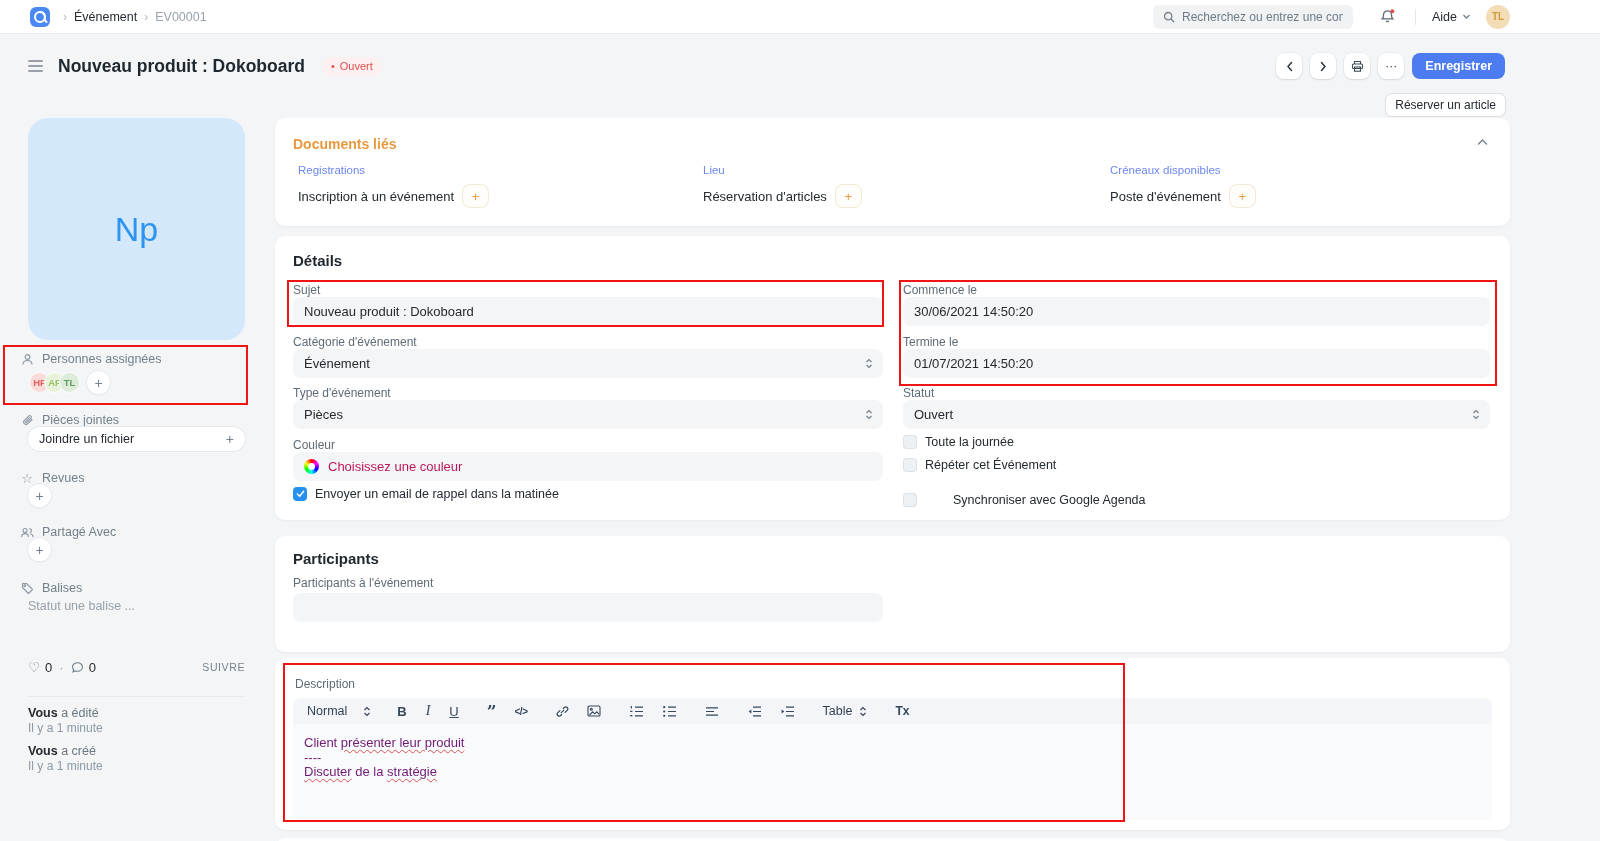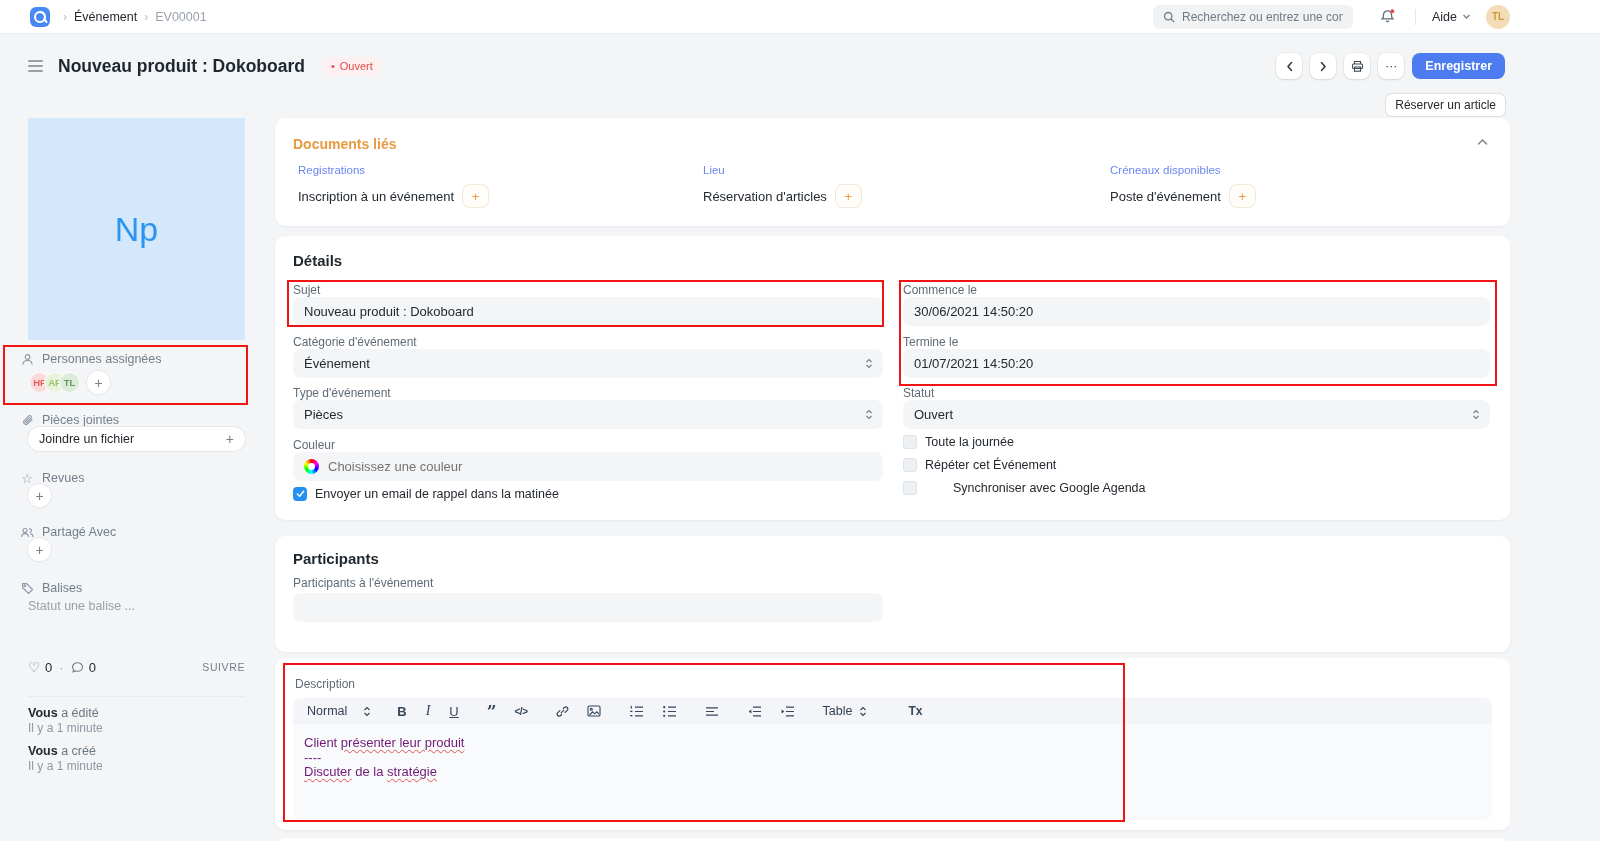--- a/index.html
+++ b/index.html
@@ -26,21 +26,21 @@
   .hamburger { display:flex; flex-direction:column; gap:3px; width:15px; }
   .hamburger span { height:2px; background:#98a1a9; border-radius:1px; }
   .page-title { font-size:17.5px; font-weight:700; margin-left:15px; color:#1f272e; }
   .status-badge { margin-left:17px; background:#fdf0f0; color:#e24c4c; font-size:11px; padding:3px 9px 4px; border-radius:10px; display:flex; align-items:center; gap:5px; }
   .hdr-actions { margin-left:auto; display:flex; align-items:center; gap:8px; }
   .icon-btn { width:26px; height:26px; border-radius:8px; background:#fff; box-shadow:0 1px 2px rgba(25,39,52,.10), 0 0 0 1px rgba(25,39,52,.04); display:flex; align-items:center; justify-content:center; color:#2c3642; font-size:12px; cursor:pointer; }
   .btn-primary { height:26px; padding:13px 13px; border-radius:8px; background:#4d7cf0; color:#fff; font-size:12.5px; font-weight:600; display:flex; align-items:center; cursor:pointer; }
   .reserve-btn { position:absolute; top:94px; right:95px; height:22px; padding:0 9px; background:#fff; border-radius:6px; box-shadow:0 0 0 1px rgba(25,39,52,.10); font-size:12px; display:flex; align-items:center; color:#242a30; cursor:pointer; }
 
   
-  .np { position:absolute; left:28px; top:118px; width:217px; height:222px; background:#d3e8fb; border-radius:1px; display:flex; align-items:center; justify-content:center; font-size:34px; color:#2d95f0; }
+  .np { position:absolute; left:28px; top:118px; width:217px; height:222px; background:#d3e8fb; border-radius:20px; display:flex; align-items:center; justify-content:center; font-size:34px; color:#2d95f0; }
   .side-row { position:absolute; left:20px; display:flex; align-items:center; gap:8px; color:#74808b; font-size:12.5px; }
   .side-icon { width:14px; display:flex; justify-content:center; color:#8d99a6; font-size:13px; line-height:1; }
   .avatars { position:absolute; left:29px; top:371px; display:flex; align-items:center; }
   .av { width:21px; height:21px; border-radius:50%; display:flex; align-items:center; justify-content:center; font-size:9.5px; font-weight:700; margin-right:-6px; border:1px solid #fff; }
   .av-0 { background:#fbdada; color:#e26060; }
   .av-1 { background:#e7f3da; color:#9cc46a; }
   .av-2 { background:#dcecd9; color:#5f9a60; }
   .round-add { width:23px; height:23px; border-radius:50%; background:#fff; box-shadow:0 0 0 1px #e5e9ec, 0 1px 2px rgba(0,0,0,.05); color:#74808b; display:flex; align-items:center; justify-content:center; font-size:14px; cursor:pointer; }
   .avatars .round-add { margin-left:13px; }
   .attach-btn { position:absolute; left:28px; top:427px; width:217px; height:24px; border-radius:14px; background:#fff; box-shadow:0 0 0 1px #e4e8ec; display:flex; align-items:center; padding:0 11px; font-size:12.5px; color:#242a30; cursor:pointer; }
@@ -71,21 +71,21 @@
   .collapse-btn { position:absolute; right:22px; top:20px; cursor:pointer; display:flex; }
   .lgroup { position:absolute; top:46px; }
   .lg-0 { left:23px; } .lg-1 { left:428px; } .lg-2 { left:835px; }
   .glabel { font-size:11.5px; color:#6c87ee; margin-bottom:9px; }
   .lrow { display:flex; align-items:center; gap:9px; font-size:13px; color:#242a30; }
   .plus-sq { width:25px; height:22px; border-radius:7px; background:#fffdf9; box-shadow:0 0 0 1px #f3e9d7; color:#e9993f; display:flex; align-items:center; justify-content:center; font-size:13px; cursor:pointer; }
 
   .sec-title { position:absolute; left:18px; font-size:15px; font-weight:700; color:#1f272e; }
   .flabel { position:absolute; font-size:12px; color:#5f6b77; }
   .finput { position:absolute; background:#f4f5f6; border-radius:8px; height:29px; display:flex; align-items:center; padding:0 11px; font-size:13px; color:#242a30; }
-  .finput .ph { color:#737373; }
+  .finput .ph { color:#be185d; }
   .sel-chev { position:absolute; right:10px; top:9px; display:flex; }
   .col-l { left:18px; width:590px; }
   .col-r { left:628px; width:587px; }
   .lab-l { left:18px; } .lab-r { left:628px; }
   .cb-row { position:absolute; display:flex; align-items:center; gap:8px; font-size:12.5px; color:#242a30; cursor:pointer; }
   .cb { width:14px; height:14px; border-radius:4px; flex:none; display:flex; align-items:center; justify-content:center; }
   .cb.checked { background:#2490ef; }
   .cb.un { background:#eef1f4; box-shadow:inset 0 0 0 1px #dde2e7; }
   .wheel { width:15px; height:15px; border-radius:50%; background:conic-gradient(#f00,#f0f,#00f,#0ff,#0f0,#ff0,#f00); position:relative; margin-right:9px; flex:none; }
   .wheel::after { content:""; position:absolute; left:4px; top:4px; width:7px; height:7px; background:#fff; border-radius:50%; }
@@ -95,21 +95,21 @@
   .editor-toolbar { position:absolute; left:18px; top:40px; width:1199px; height:26px; background:#f3f5f8; border-radius:8px 8px 0 0; display:flex; align-items:center; padding:0 14px; color:#37475c; }
   .tb-txt { font-size:12.5px; color:#333f52; }
   .tb-b { font-weight:700; font-size:13px; margin-left:26px; cursor:pointer; }
   .tb-i { font-style:italic; font-family:"Liberation Serif",serif; font-size:14px; margin-left:19px; cursor:pointer; }
   .tb-u { text-decoration:underline; font-size:13px; margin-left:19px; cursor:pointer; }
   .tb-quote { font-family:"DejaVu Serif",serif; font-weight:700; font-size:17px; line-height:10px; margin-left:28px; cursor:pointer; }
   .tb-code { font-size:10px; font-weight:600; margin-left:18px; letter-spacing:-.5px; cursor:pointer; }
   .tb-ico { margin-left:28px; display:flex; cursor:pointer; }
   .tb-ico.tight { margin-left:18px; }
   .tb-sel { margin-left:28px; display:flex; align-items:center; gap:7px; cursor:pointer; }
-  .tb-clear { margin-left:41px; font-size:12px; font-weight:600; cursor:pointer; }
+  .tb-clear { margin-left:28px; font-size:12px; font-weight:600; cursor:pointer; }
   .tb-chev { margin-left:16px; display:flex; cursor:pointer; }
   .editor-content { position:absolute; left:18px; top:66px; width:1199px; height:96px; background:#f8fafc; border-radius:0 0 8px 8px; padding:12px 11px; font-size:13px; line-height:14.5px; color:#701a75; cursor:text; }
   .wavy { text-decoration:underline; text-decoration-style:wavy; text-decoration-color:#e05252; text-decoration-thickness:1px; text-underline-offset:2px; }
 
   
   .anno { position:absolute; border:2px solid #f01414; z-index:40; pointer-events:none; }
   .anno-1 { left:3px; top:345px; width:245px; height:60px; }
   .anno-2 { left:287px; top:280px; width:597px; height:47px; }
   .anno-3 { left:899px; top:280px; width:598px; height:106px; }
   .anno-4 { left:283px; top:663px; width:842px; height:159px; }
@@ -377,21 +377,21 @@
     </div>
 
     <div class="cb-row" style="left:628px; top:199px;">
       <span class="cb un"></span>
       <span>Toute la journée</span>
     </div>
     <div class="cb-row" style="left:628px; top:222px;">
       <span class="cb un"></span>
       <span>Répéter cet Événement</span>
     </div>
-    <div class="cb-row" style="left:628px; top:245px;gap:36px;">
+    <div class="cb-row" style="left:628px; top:257px;gap:36px;">
       <span class="cb un"></span>
       <span>Synchroniser avec Google Agenda</span>
     </div>
   </div>
 
   <div class="card card-3">
     <div class="sec-title" style="top:14px;">Participants</div>
     <div class="flabel lab-l" style="top:40px;">Participants à l'événement</div>
     <div class="finput col-l" style="top:57px;"></div>
   </div>

